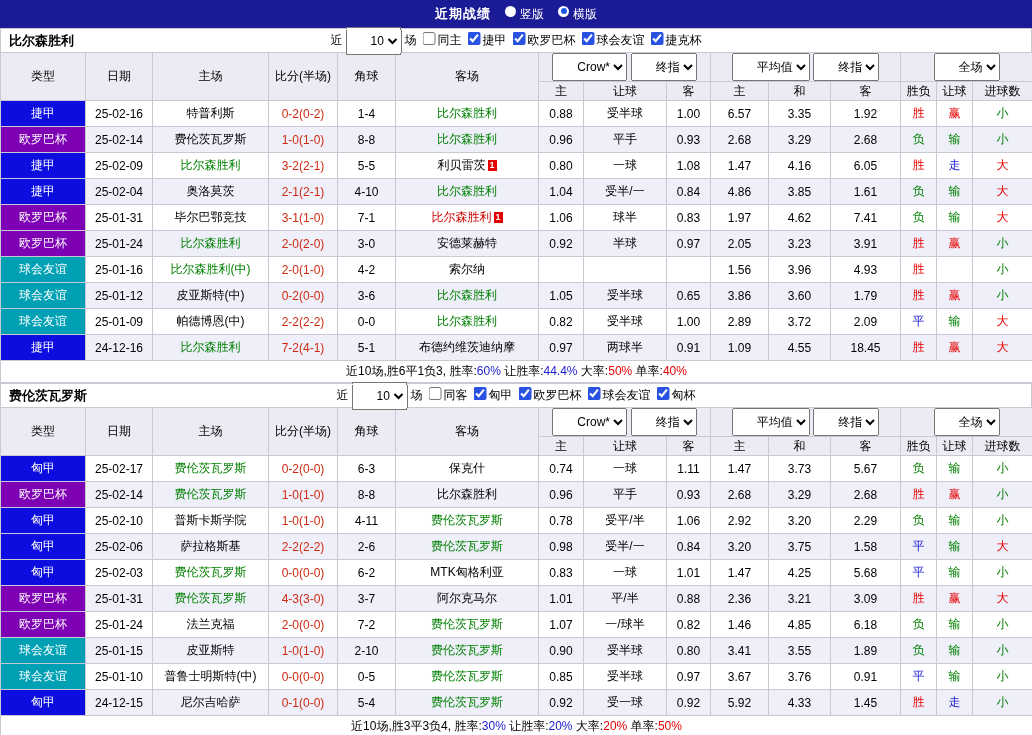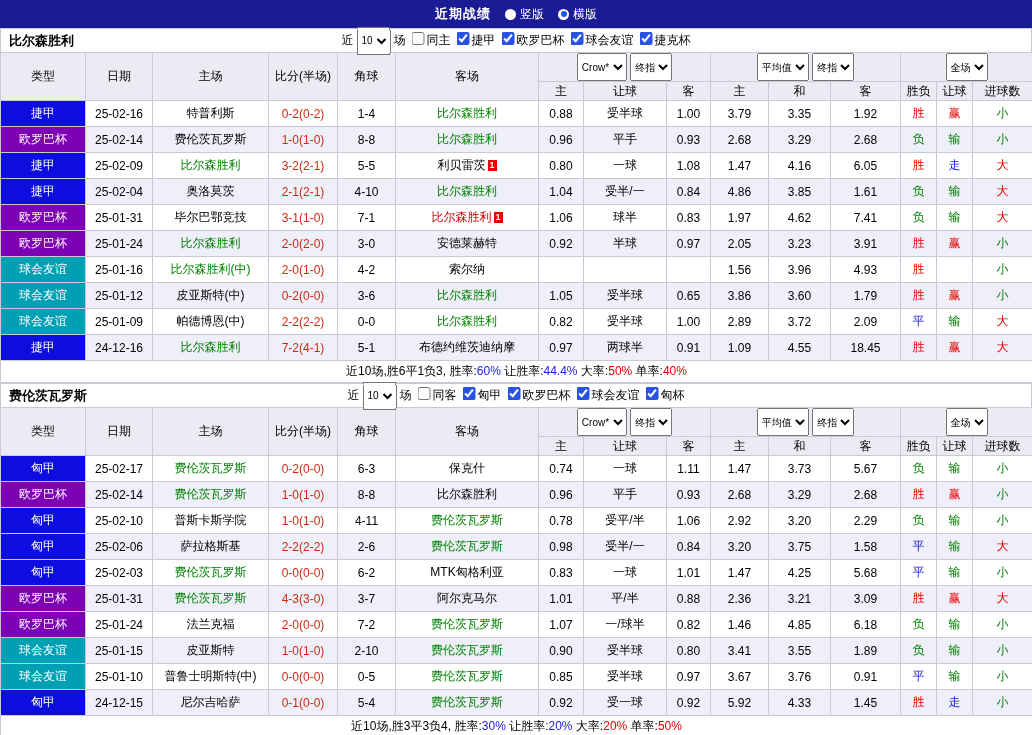--- a/index.html
+++ b/index.html
@@ -8,21 +8,21 @@
     width:1032px; height:735px; background:#fff; color:#000;
     font-family:"Liberation Sans","DejaVu Sans",sans-serif; font-size:12px;
   }
   
   .topbar {
     height:28px; background:#1b1b96; color:#fff;
     display:flex; align-items:center; justify-content:center; gap:14px;
     font-size:13px;
   }
   .topbar .title { font-weight:bold; letter-spacing:1px; }
-  .radio { display:inline-flex; align-items:center; gap:4px; cursor:pointer; font-size:12px; }
+  .radio { display:inline-flex; gap:4px; cursor:pointer; font-size:12px; }
   .dot { width:11px; height:11px; border-radius:50%; background:#fff; display:inline-block; position:relative; }
   .radio.sel .dot::after { content:""; position:absolute; left:2.5px; top:2.5px; width:6px; height:6px; border-radius:50%; background:#1b57e6; }
 
   
   .section-header {
     height:24px; display:flex; align-items:center; position:relative;
     border:1px solid #c9c9d6; border-bottom:none; background:#fff;
   }
   .team-name { font-weight:bold; padding-left:8px; font-size:13px; }
   .filter { position:absolute; left:50%; transform:translateX(-50%); display:flex; align-items:center; white-space:nowrap; }
@@ -32,21 +32,21 @@
 
   
   table { border-collapse:collapse; table-layout:fixed; width:1032px; font-size:12px; }
   th,td { border:1px solid #c9c9d6; text-align:center; padding:0 1px; overflow:hidden; white-space:nowrap; }
   thead th { background:#ebebf3; font-weight:normal; }
   tr.groups th { height:23px; }
   tr.subs th { height:19px; }
   tbody td { height:26px; }
   tbody tr:nth-child(even) { background:#eeeff9; }
   tfoot td { height:22px; background:#fff;margin-left:12px; }
-  select { font-size:10px; height:28px; font-family:inherit; }
+  select { font-size:12px; height:28px; font-family:inherit;padding-left:20px; }
 
   .lg { color:#fff; }
   .score { color:#cf2a10; }
   .tgreen { color:#008000; }
   .tred { color:#cc0000; }
   .rc { display:inline-block; background:#e60000; color:#fff; font-size:9px; line-height:11px; width:9px; height:11px; margin-left:2px; vertical-align:1px; font-weight:bold; }
   .c-r { color:#e60000; } .c-g { color:#008000; } .c-b { color:#1a1ad0; } .c-k { color:#000; }
 </style>
 </head>
 <body>
@@ -143,21 +143,21 @@
       <tr>
         <td class="lg" style="background: rgb(13, 13, 224);">捷甲</td>
         <td>25-02-16</td>
         <td><span>特普利斯</span></td>
         <td class="score">0-2(0-2)</td>
         <td>1-4</td>
         <td><span class="tgreen">比尔森胜利</span></td>
         <td>0.88</td>
         <td>受半球</td>
         <td>1.00</td>
-        <td>3.79</td>
+        <td>6.57</td>
         <td>3.35</td>
         <td>1.92</td>
         <td class="c-r">胜</td>
         <td class="c-r">赢</td>
         <td class="c-g">小</td>
       </tr>
       <tr>
         <td class="lg" style="background: rgb(126, 0, 180);">欧罗巴杯</td>
         <td>25-02-14</td>
         <td><span>费伦茨瓦罗斯</span></td>

